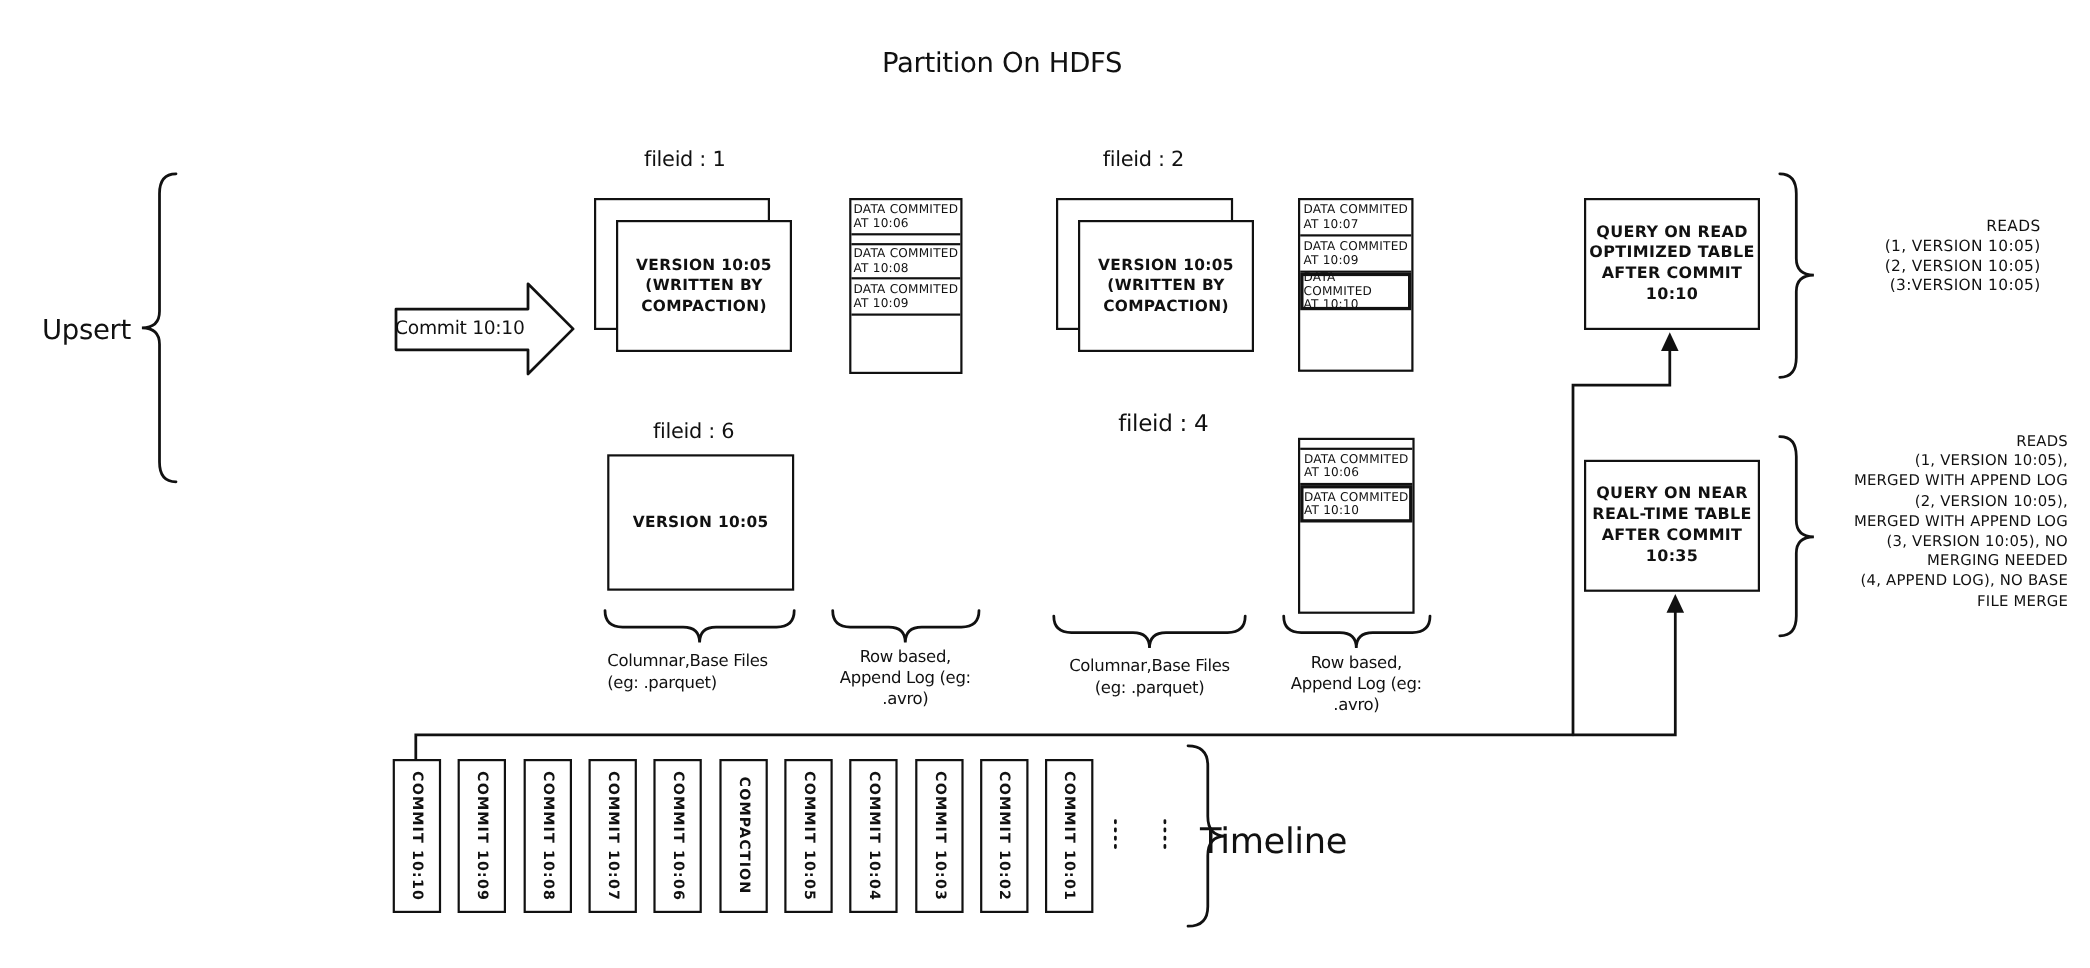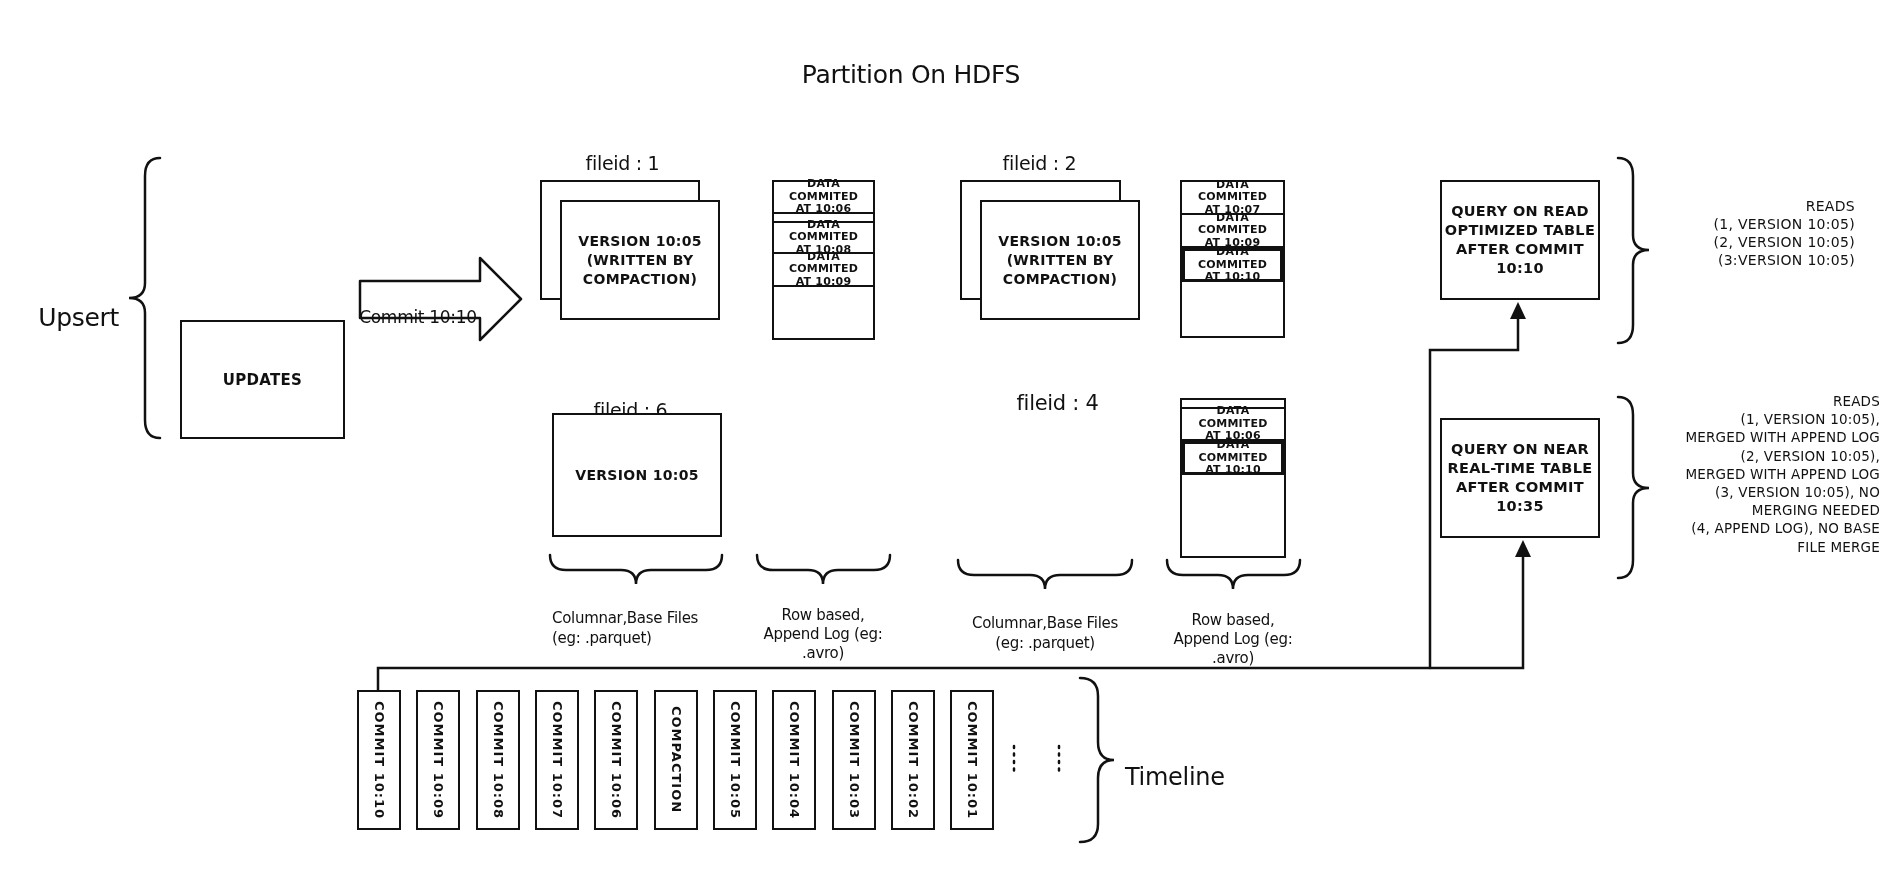--- a/index.html
+++ b/index.html
@@ -3,31 +3,31 @@
 <meta charset="utf-8">
 <style>
   html,body{margin:0;padding:0;background:#ffffff;}
   .canvas{
     position:relative;width:1900px;height:880px;background:#ffffff;overflow:hidden;
     font-family:"DejaVu Sans","Liberation Sans",sans-serif;color:#111;
   }
   .abs{position:absolute;box-sizing:border-box;}
   .pre{white-space:pre-line;}
   .center{text-align:center;}
-  .hand{font-weight:400;letter-spacing:-0.3px;margin-top:18px;}
+  .hand{font-weight:400;letter-spacing:-0.3px;}
   .sketch{font-weight:700;letter-spacing:0.3px;}
   .box{
     border:2.5px solid #111;background:#fff;
     display:flex;align-items:center;justify-content:center;
   }
   .stack-back{border:2.5px solid #111;background:#fff;}
   .logbox{border:2.5px solid #111;background:#fff;padding:0;}
   .logcell{
     box-sizing:border-box;border-bottom:2.5px solid #111;
-    font-size:11px;font-weight:700;line-height:12.5px;text-align:center;
+    font-size:11px;font-weight:400;line-height:12.5px;text-align:left;
     display:flex;align-items:center;justify-content:center;white-space:pre-line;
     letter-spacing:0.2px;
   }
   .logstrip{box-sizing:border-box;height:9px;border-bottom:2.5px solid #111;}
   .thick{border:3.5px solid #111 !important;}
   .qtext{font-size:14.5px;font-weight:700;line-height:19px;letter-spacing:0.3px;text-align:center;white-space:pre-line;}
   .readsblock{font-weight:400;white-space:pre-line;text-align:right;}
   .tl-box{
     border:2.5px solid #111;background:#fff;box-sizing:border-box;
     display:flex;align-items:center;justify-content:center;
@@ -72,23 +72,20 @@
     </g>
     <g fill="#111" stroke="none">
       <polygon points="1518,302 1510,319 1526,319"></polygon>
       <polygon points="1523,540 1515,557 1531,557"></polygon>
     </g>
   </svg>
 
   <div class="abs hand center" style="left:786px;top:42px;width:250px;font-size:25px;">Partition On HDFS</div>
 
   <div class="abs hand" style="left:24px;top:285px;width:95px;font-size:25px;text-align:right;">Upsert</div>
-  <div class="abs box" style="left:180px;top:320px;width:165px;height:119px;">
-    <span class="sketch" style="font-size:15px;">UPDATES</span>
-  </div>
 
   <div class="abs hand center" style="left:358px;top:289px;width:120px;font-size:17px;">Commit 10:10</div>
 
   <div class="abs hand center" style="left:560px;top:134px;width:125px;font-size:19px;">fileid : 1</div>
   <div class="abs stack-back" style="left:540px;top:180px;width:160px;height:120px;"></div>
   <div class="abs box" style="left:560px;top:200px;width:160px;height:120px;">
     <span class="qtext" style="font-size:14px;">VERSION 10:05
 (WRITTEN BY
 COMPACTION)</span>
   </div>
@@ -200,15 +197,15 @@
   <div class="abs tl-box" style="left:832px;top:690px;width:44px;height:140px;">
     <span class="tl-text">COMMIT 10:03</span>
   </div>
   <div class="abs tl-box" style="left:891px;top:690px;width:44px;height:140px;">
     <span class="tl-text">COMMIT 10:02</span>
   </div>
   <div class="abs tl-box" style="left:950px;top:690px;width:44px;height:140px;">
     <span class="tl-text">COMMIT 10:01</span>
   </div>
 
-  <div class="abs hand" style="left:1125px;top:745px;width:140px;font-size:24px;">Timeline</div>
+  <div class="abs hand" style="left:1091px;top:745px;width:140px;font-size:32px;">Timeline</div>
 
 </div>
 
 </body></html>

